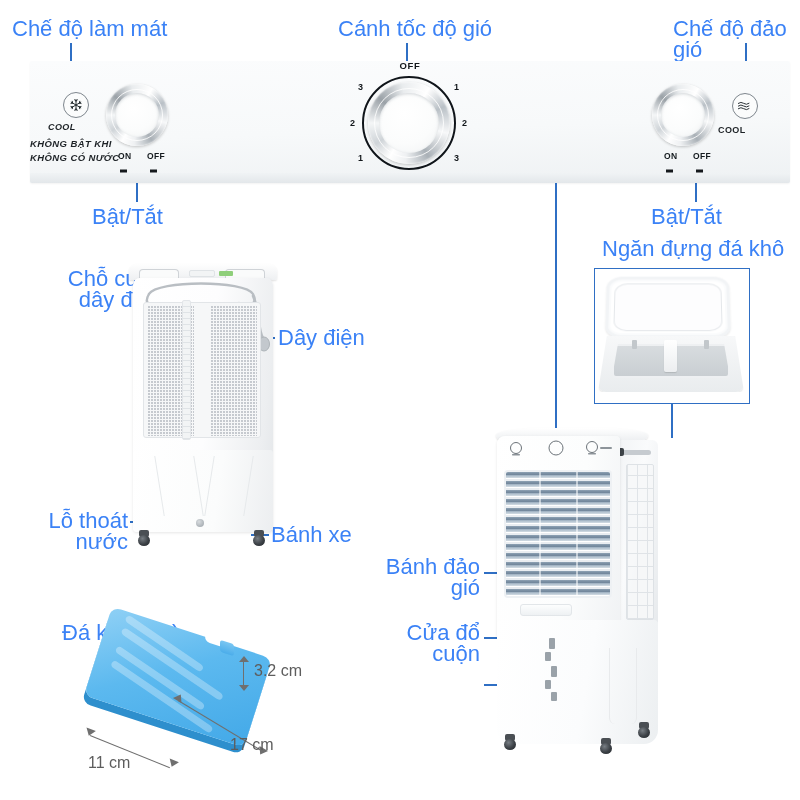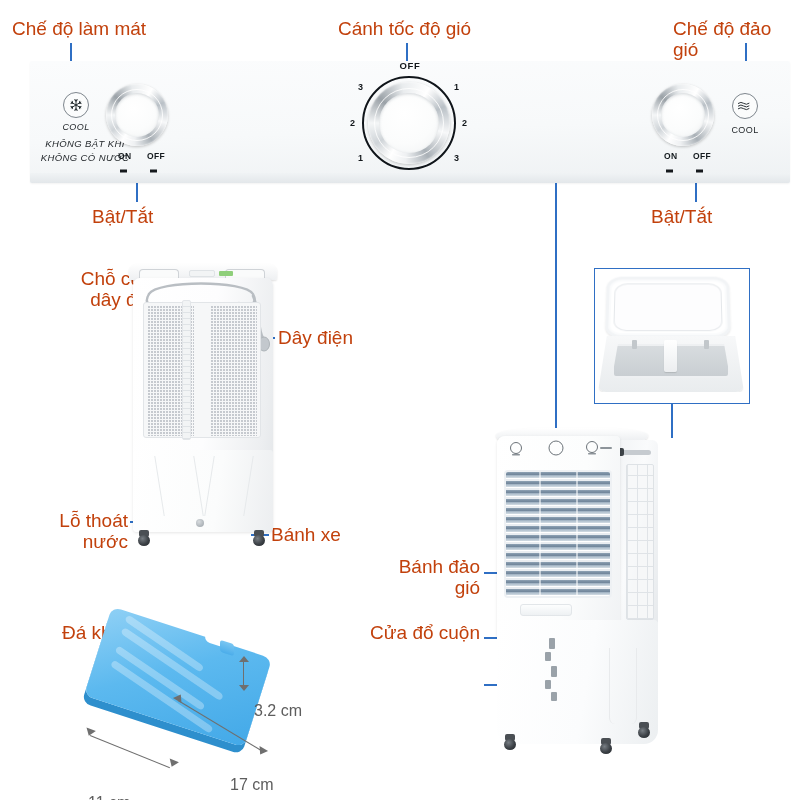--- a/index.html
+++ b/index.html
@@ -6,22 +6,22 @@
   html, body {
     width: 800px; height: 800px;
     background: #ffffff;
     font-family: "Liberation Sans", sans-serif;
     overflow: hidden;
   }
   #stage { position: relative; width: 800px; height: 800px; background:#fff; }
 
   .lbl {
     position: absolute;
-    color: #c2410c;
-    font-size: 19px;
+    color: #3b82f6;
+    font-size: 22px;
     line-height: 21px;
     white-space: pre-line;
     font-family: "Liberation Sans", sans-serif;
   }
   .lbl.r { text-align: right; }
 
   .ln { position: absolute; background: #2f6fc4; }
   .lnv { width: 1.6px; }
   .lnh { height: 1.6px; }
 
@@ -62,23 +62,23 @@
   }
 
   
   .badge {
     position:absolute; border-radius:50%;
     border:1px solid #7e868d;
     background:#fbfcfc;
     display:flex; align-items:center; justify-content:center;
   }
   .cap {
-    position:absolute; text-align:center;
+    position:absolute; 
     font-family:"Liberation Sans", sans-serif;
-    font-weight:normal; color:#1d2226;
+    font-weight:bold; color:#1d2226;
     letter-spacing:.4px;
   }
   .cap-it { font-style: italic; }
   .dialnum {
     position:absolute; font-size:9px; font-weight:bold; color:#12171b;
     font-family:"Liberation Sans", sans-serif;
   }
   .dialoff {
     position:absolute; font-size:9.5px; font-weight:bold; color:#12171b;
     letter-spacing:.6px;
@@ -254,21 +254,20 @@
     border-radius:3px; transform: skewY(18deg);
   }
   .ip-rib{
     position:absolute; background: rgba(255,255,255,.30);
     border-radius:4px; transform: skewY(18deg) skewX(-16deg);
   }
   .dimline{ position:absolute; background:#6f6f6f; }
   .dimtxt{
     position:absolute; color:#5d5d5d; font-size:16px;
     font-family:"Liberation Sans", sans-serif;
-    margin-top:40px;
   }
   .arrowhead{ position:absolute; width:0; height:0; }
 </style>
 </head>
 <body>
 
 <div id="stage">
 
   <div class="lbl" style="left:12px; top:18px;">Chế độ làm mát</div>
   <div class="lbl" style="left:338px; top:18px;">Cánh tốc độ gió</div>
@@ -421,20 +420,21 @@
     <div class="wheel" style="left:11px; top:266px;">
       <div class="fork"></div>
         <div class="tyre"></div>
     </div>
     <div class="wheel" style="left:126px; top:266px;">
       <div class="fork"></div>
         <div class="tyre"></div>
     </div>
   </div>
 
+  <div class="lbl" style="left:602px; top:238px;">Ngăn đựng đá khô</div>
   <div class="bluebox" style="left:594px; top:268px; width:156px; height:136px;"></div>
   <div class="ln lnv" style="left:671px; top:404px; height:34px;"></div>
 
   <div id="drawer">
     <div class="dw-lid">
       <div class="dw-lidin"></div>
     </div>
     <div class="dw-tub"></div>
     <div class="dw-well"></div>
     <div class="dw-div"></div>

